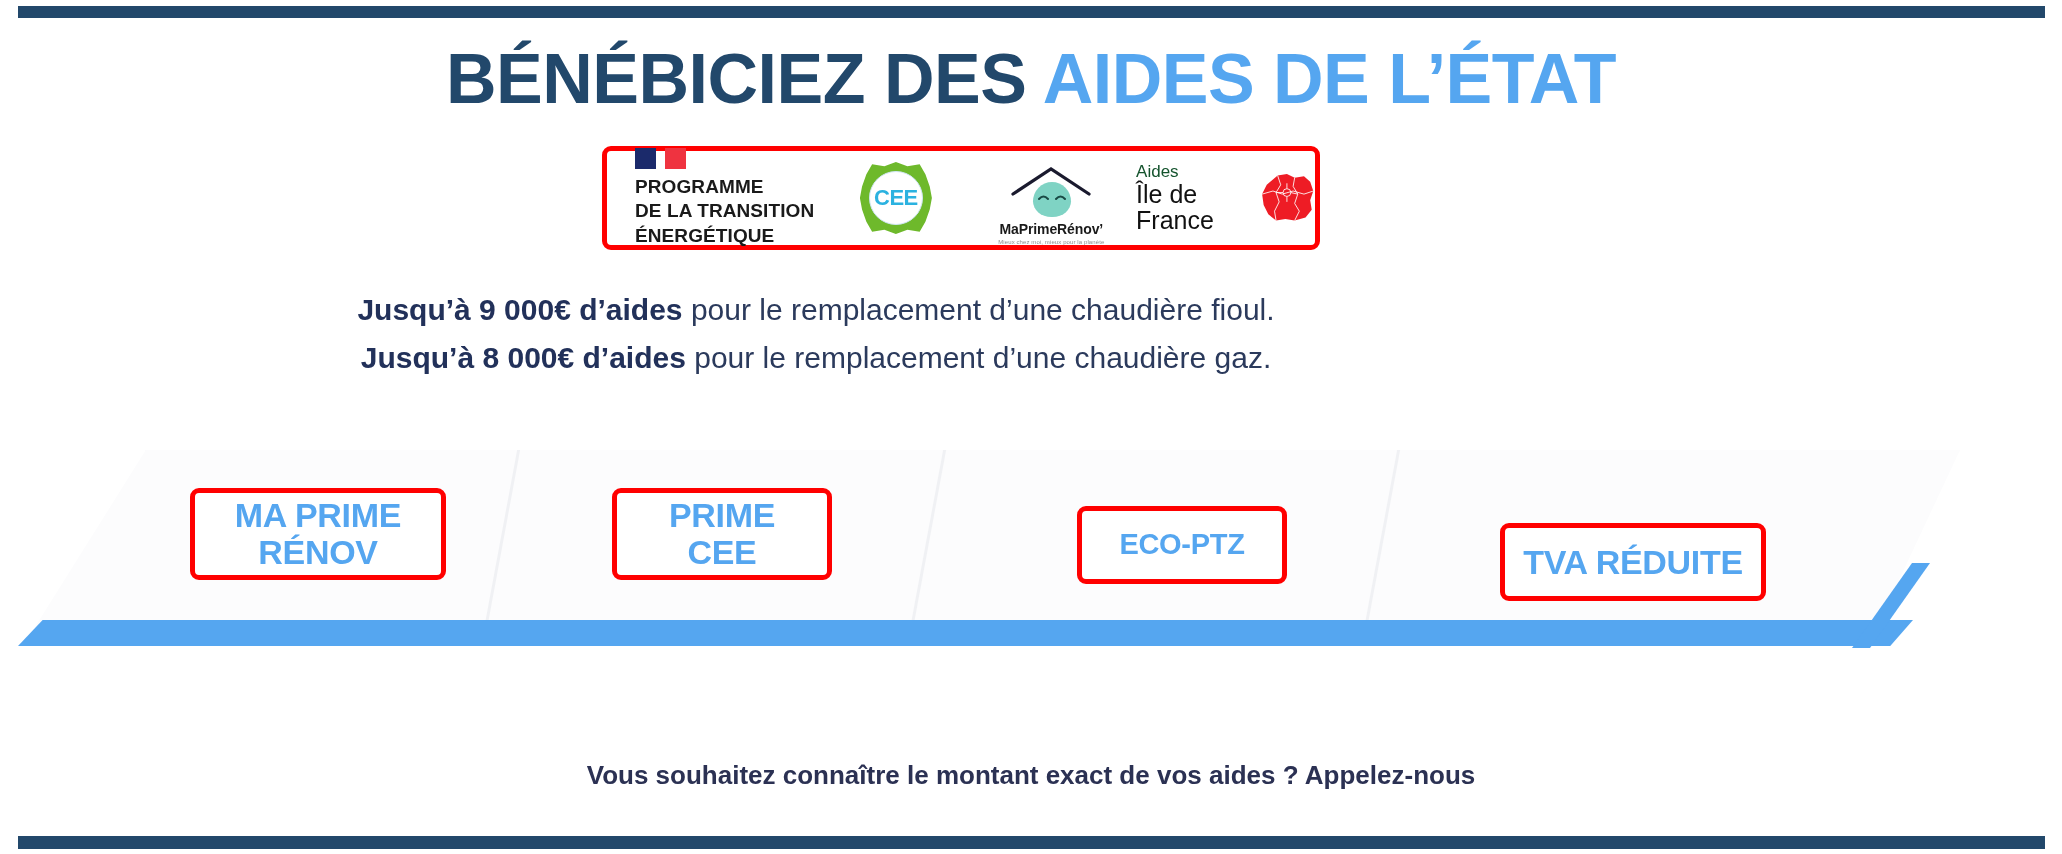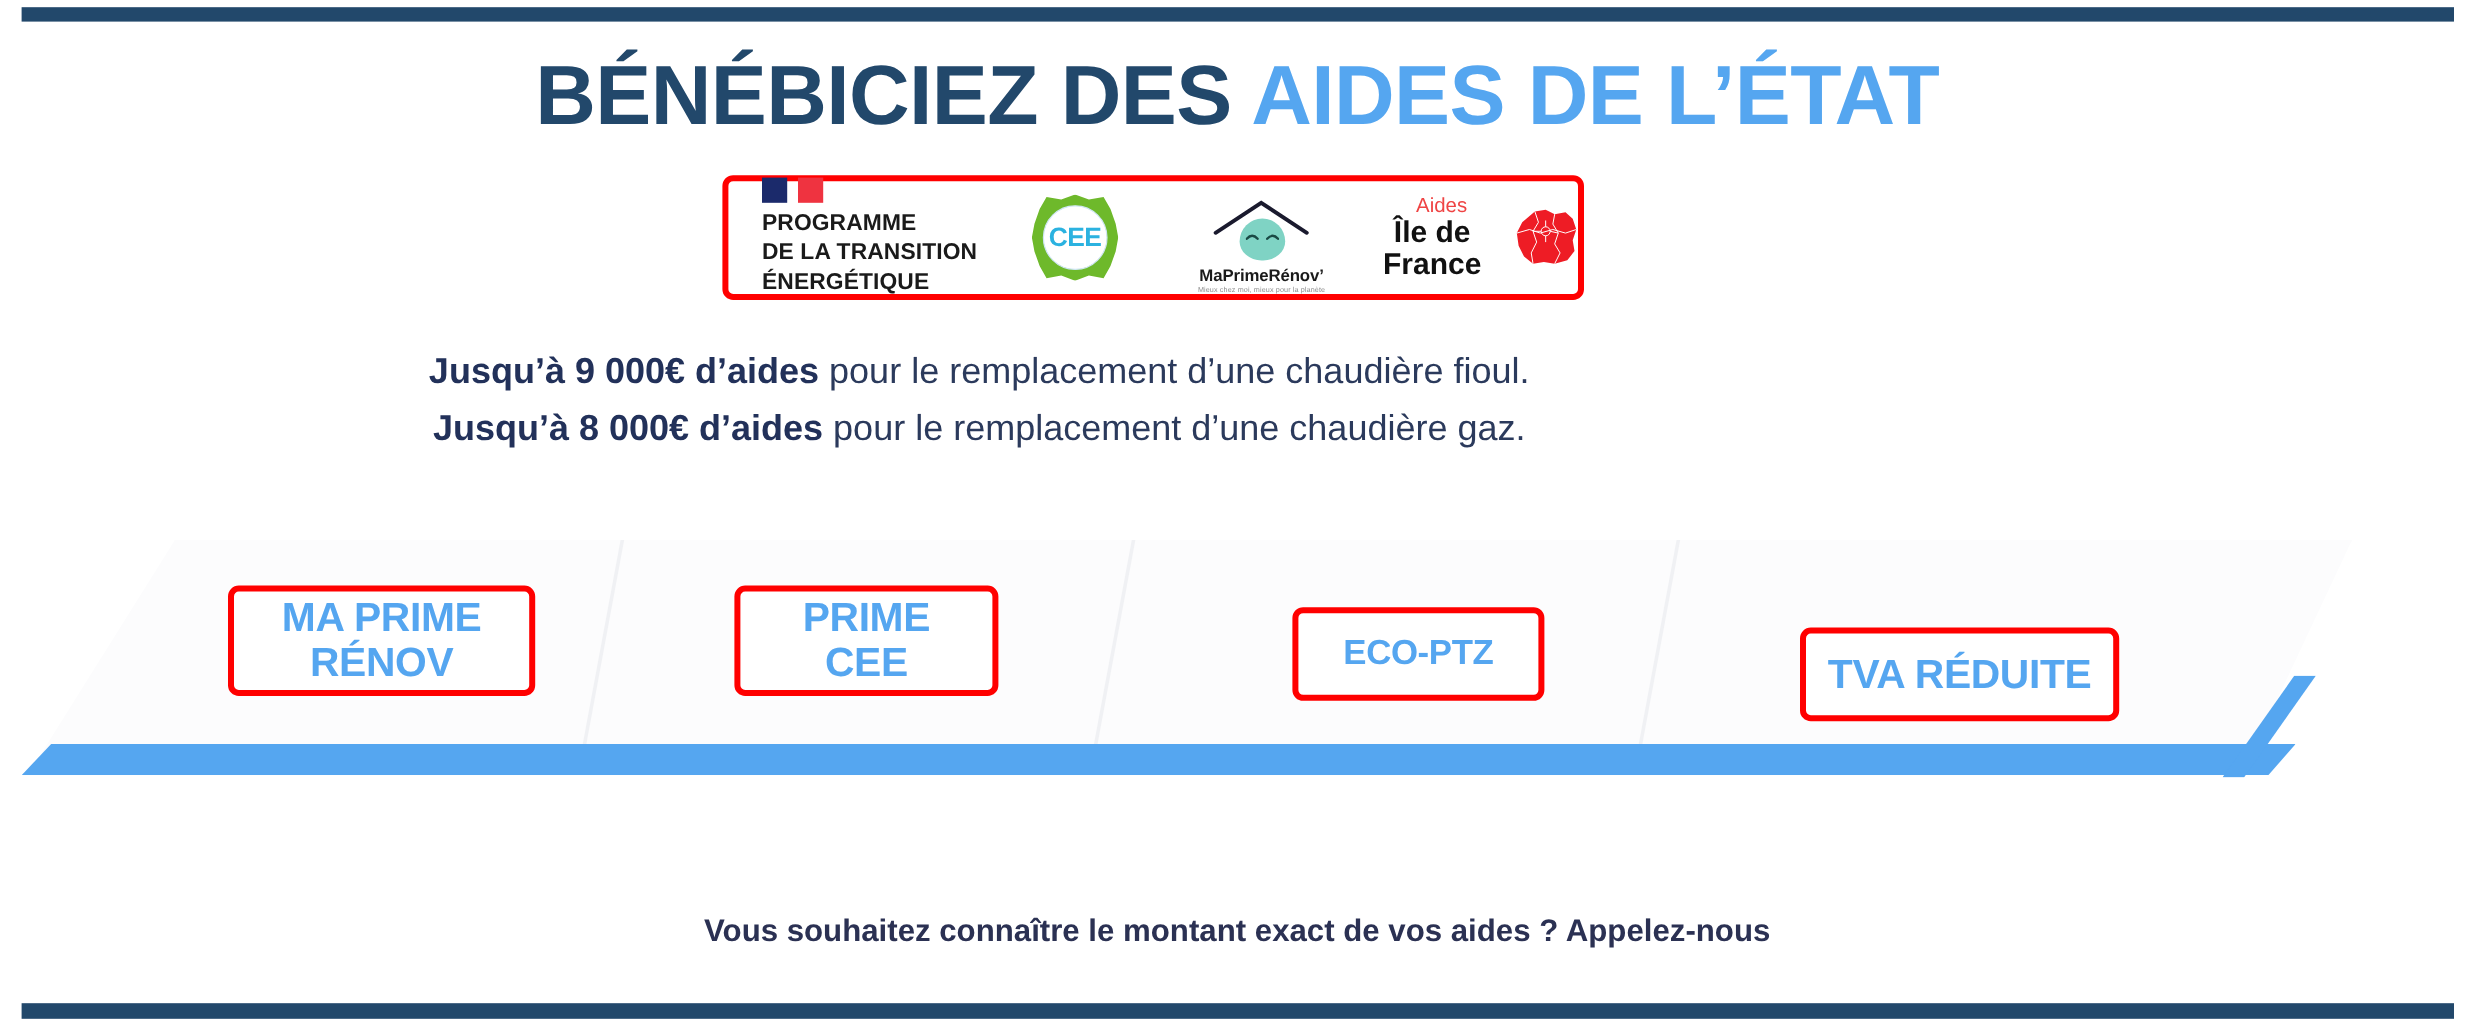--- a/index.html
+++ b/index.html
@@ -92,22 +92,22 @@
     font-size: 14px; font-weight: 700; color: #1a1a1a; margin-top: 3px;
     letter-spacing: -0.1px;
   }
   .mpr .m-tag {
     font-size: 6px; color: #8d8d8d; margin-top: 2px; letter-spacing: .1px;
   }
 
   
   .idf { width: 190px; justify-content: center; gap: 10px; }
   .idf .idf-txt { text-align: left; }
-  .idf .idf-1 { font-size: 17px; color: #ef4444; line-height: 1.05; margin-left: 44px; }
-  .idf .idf-2 { font-size: 25px; font-weight: 700; color: #111; line-height: 1.05; text-align: center; }
+  .idf .idf-1 { font-size: 17px; color: #14532d; line-height: 1.05; }
+  .idf .idf-2 { font-size: 25px; font-weight: 400; color: #111; line-height: 1.05; }
   .idf .idf-map { width: 72px; height: 62px; }
 
   
   .aid-lines {
     position: absolute; left: 0; top: 286px; width: 1632px; text-align: center;
   }
   .aid-line {
     font-size: 30px; color: #2b3a5c; line-height: 1.0; padding: 9px 0;
     white-space: nowrap;
   }

